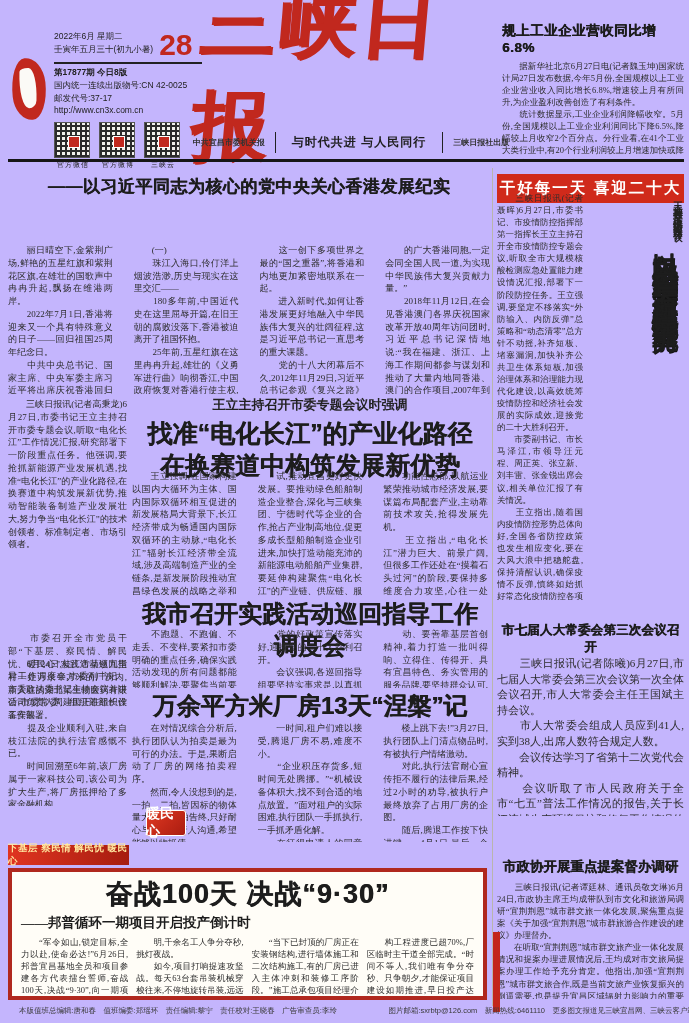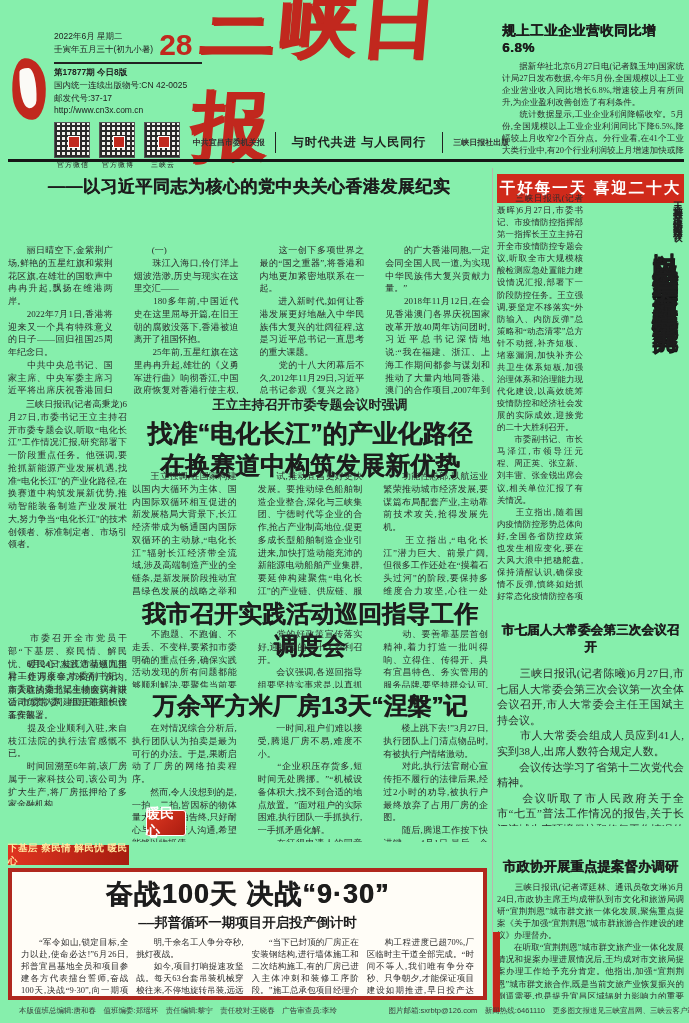--- a/index.html
+++ b/index.html
@@ -1,17 +1,17 @@
 <!DOCTYPE html>
 <html><head>
 <meta charset="utf-8">
 <style>
   *{margin:0;padding:0;box-sizing:border-box}
   html,body{background:#dedede}
-  .page{position:relative;width:689px;height:1023px;margin:0 auto;background:#86efac;
+  .page{position:relative;width:689px;height:1023px;margin:0 auto;background:#c4b5fd;
         font-family:"Liberation Serif","DejaVu Serif",serif;color:#1d1d1d;overflow:hidden}
   .abs{position:absolute}
   
   .logo{left:12px;top:58px;width:34px;height:62px;background:#c1281e;border-radius:46% 54% 48% 52%/60% 42% 58% 40%;transform:rotate(-6deg)}
   .logo:after{content:"";position:absolute;left:7px;top:10px;width:18px;height:40px;background:#fbfaf6;border-radius:50% 50% 40% 60%/10% 80% 20% 90%;transform:rotate(8deg)}
   .dateblock{left:54px;top:30px;width:150px;font-family:"Liberation Sans","DejaVu Sans",sans-serif;font-size:8.5px;line-height:1.5;color:#222}
   .daterow{display:flex;align-items:flex-start;gap:6px}
   .bigday{font-size:30px;line-height:1;font-weight:bold;color:#c1281e;font-family:"Liberation Sans",sans-serif}
   .daterule{height:2px;background:#222;margin:2px 0 2px 0;width:148px}
   .qrrow{display:flex;gap:7px;margin-top:5px}
@@ -54,35 +54,35 @@
   .npnarrow{left:8px;top:658px;width:119px;height:148px}
   .npcols{left:132px;top:722px;width:356px;height:120px}
   .badge{left:146px;top:810px;width:40px;height:26px;background:linear-gradient(135deg,#e23a22,#a81b10);
          color:#fff;font-size:14px;font-weight:bold;display:flex;align-items:center;justify-content:center;
          border-radius:3px;font-family:"Liberation Sans",sans-serif;box-shadow:0 0 0 1px #fff inset}
   .strip{left:8px;top:845px;width:121px;height:20px;background:linear-gradient(90deg,#e03420,#a61d10);
          color:#ffe9a0;font-size:9.5px;font-weight:bold;display:flex;align-items:center;justify-content:center;
          letter-spacing:.5px;font-family:"Liberation Sans",sans-serif}
   .redbox{left:8px;top:868px;width:479px;height:132px;border:4px solid #b0281e;background:#fffdf7;padding:4px 9px;overflow:hidden}
   .redbox .h{font-size:27px;letter-spacing:1px}
-  .redbox .s{font-size:13.5px;font-weight:bold;text-align:center;font-family:Liberation Mono, monospace;margin:2px 0 4px}
+  .redbox .s{font-size:13.5px;font-weight:bold;font-family:Liberation Serif, serif;margin:2px 0 4px}
   .fzcols{display:flex;gap:8px;height:78px}
   .fzcols>div{flex:1;overflow:hidden}
   .fzcols .bodytxt,.fzcols>div{font-size:8.5px}
   
   .vdivider{left:492px;top:168px;width:1px;height:838px;background:#b9b5ad}
   .banner{left:497px;top:174px;width:187px;height:29px;background:#d02a1b;color:#fff;display:flex;align-items:center;justify-content:center;
           font-family:"Liberation Sans",sans-serif;font-weight:bold;font-size:15.5px;letter-spacing:2px}
   .epi{left:497px;top:192px;width:187px;height:408px;display:flex;gap:23px}
   .epi .btxt{width:86px;height:100%;font-size:8.5px}
   .epi .vhead{flex:1;writing-mode:vertical-rl;display:flex;gap:6px;padding-top:2px}
   .epi .vkick{font-size:9.5px;font-family:"Liberation Sans",sans-serif;font-weight:bold;letter-spacing:2px;color:#222}
   .epi .vline{font-size:26px;font-weight:bold;font-family:"Liberation Sans",sans-serif;letter-spacing:3px;text-shadow:0 .6px 0 #111}
   .renda{left:497px;top:622px;width:187px}
-  .renda h2{font-size:12.5px;letter-spacing:.2px;margin-bottom:10px}
+  .renda h2{font-size:12.5px;letter-spacing:.2px;margin-bottom:0}
   .renda .bodytxt{height:160px;font-size:11px}
   .zx{left:497px;top:858px;width:187px}
   .zx h2{font-size:13.5px;margin-bottom:5px}
   .zx .bodytxt{height:118px;font-size:8.5px}
   .redbar{left:493px;top:932px;width:7px;height:80px;background:#c3261a}
   
   .footer{left:19px;top:1006px;width:676px;display:flex;justify-content:space-between;font-size:7.5px;color:#3a3a3a;
           font-family:"Liberation Sans",sans-serif}
 </style>
 </head>

